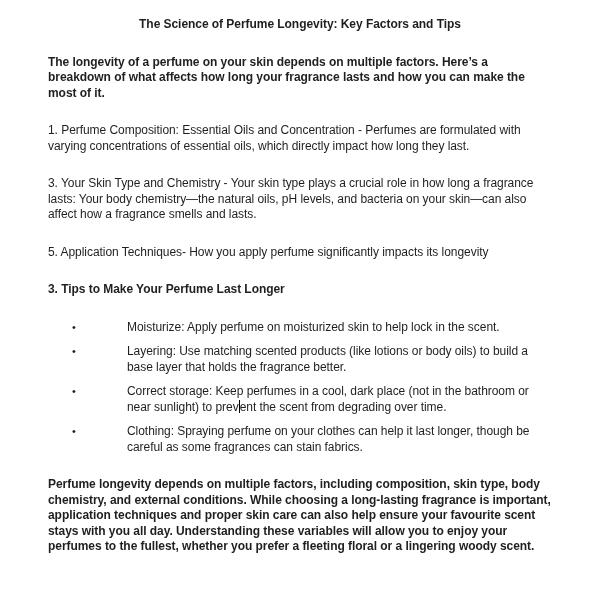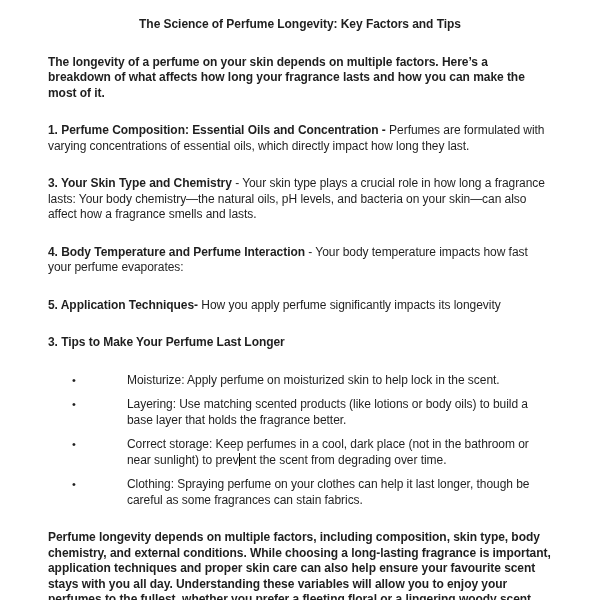--- a/index.html
+++ b/index.html
@@ -20,21 +20,21 @@
     line-height: 15.5px;
     letter-spacing: -0.05px;
   }
   .doc-title {
     font-weight: 700;
     text-align: center;
     margin: 0 0 12px 0;
   }
   p { margin: 22px 0; }
   .bold { font-weight: 700; }
-  strong { font-weight: 700; }
+  strong { font-weight: 400; }
   ul.tips {
     list-style: none;
     margin: 10px 0;
     padding: 0 0 0 24px;
   }
   ul.tips li {
     display: flex;
     margin: 0 0 9px 0;
   }
   ul.tips li:last-child { margin-bottom: 0; }
@@ -59,21 +59,20 @@
 
   <p class="doc-title">The Science of Perfume Longevity: Key Factors and Tips</p>
 
   <p class="bold">The longevity of a perfume on your skin depends on multiple factors. Here’s a breakdown of what affects how long your fragrance lasts and how you can make the most of it.</p>
 
   <p><strong>1. Perfume Composition: Essential Oils and Concentration -</strong><span> Perfumes are formulated with varying concentrations of essential oils, which directly impact how long they last.</span></p>
 
 
   <p><strong>3. Your Skin Type and Chemistry</strong><span> - Your skin type plays a crucial role in how long a fragrance lasts: Your body chemistry—the natural oils, pH levels, and bacteria on your skin—can also affect how a fragrance smells and lasts.</span></p>
 
-  <p><strong>4. Body Temperature and Perfume Interaction</strong><span> - Your body temperature impacts how fast your perfume evaporates:</span></p>
 
   <p><strong>5. Application Techniques-</strong><span> How you apply perfume significantly impacts its longevity</span></p>
 
 
   <p class="bold">3. Tips to Make Your Perfume Last Longer</p>
 
   <ul class="tips">
     <li>
       <span class="bullet">•</span>
       <div class="tip-text">Moisturize: Apply perfume on moisturized skin to help lock in the scent.</div>

